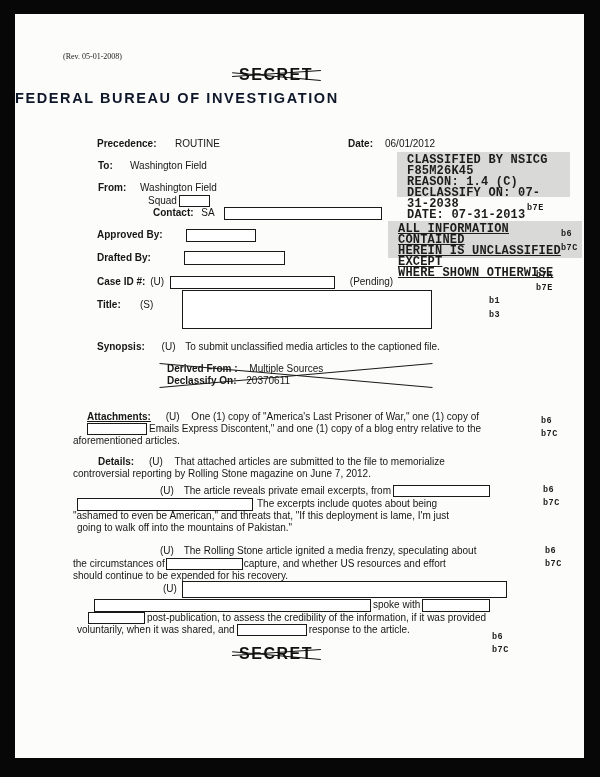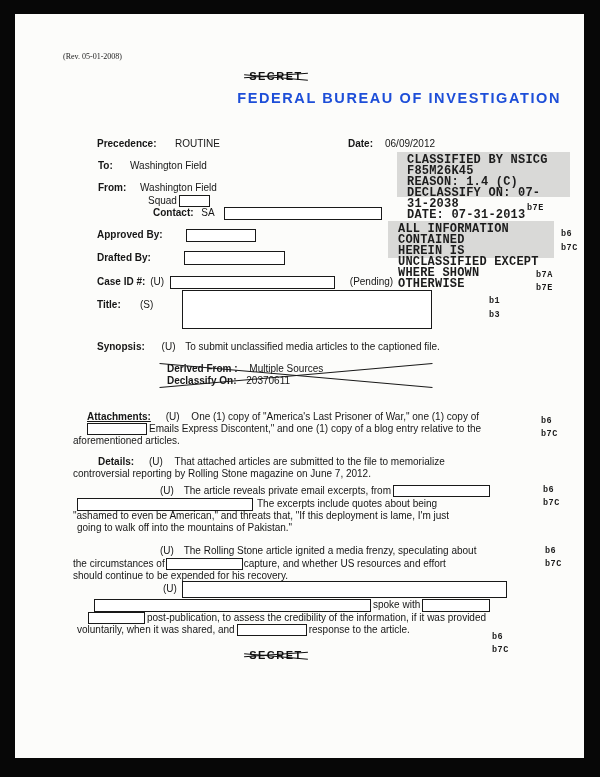--- a/index.html
+++ b/index.html
@@ -13,27 +13,27 @@
     position:absolute; left:15px; top:14px; width:569px; height:744px;
     background:#fcfcfa;
   }
   .abs { position:absolute; white-space:nowrap; }
   .t  { font-size:10px; line-height:12px; }
   .b  { font-weight:bold; }
   .u  { text-decoration:underline; }
   .line { position:absolute; white-space:nowrap; font-size:10px; line-height:13px; }
   .rev { font-family:"Liberation Serif", serif; font-size:8px; color:#222; }
   .fbi-title {
-    position:absolute; left:0; top:76px; width:522px; text-align:right;
-    font-weight:bold; font-size:14.5px; letter-spacing:1.6px; color:#1d4ed8;padding-left:24px;
+    position:absolute; left:0; top:76px; width:522px; text-align:left;
+    font-weight:bold; font-size:14.5px; letter-spacing:1.6px; color:#0f172a;
   }
   .sec-wrap { position:absolute; left:0; width:522px; text-align:center; }
   .struck {
     position:relative; display:inline-block;
-    font-weight:bold; font-size:11px; letter-spacing:1.5px; color:#111;
+    font-weight:bold; font-size:16px; letter-spacing:1.5px; color:#111;
   }
   .struck::before, .struck::after {
     content:""; position:absolute; left:-9%; width:120%;
     border-top:1.6px solid #111;
   }
   .struck::before { top:40%; transform:rotate(-4deg); }
   .struck::after  { top:58%; transform:rotate(5deg); }
   .rbox {
     display:inline-block; border:1.5px solid #191919; background:#fff;
     vertical-align:middle; box-sizing:border-box;
@@ -61,21 +61,21 @@
 
   <div class="sec-wrap" style="top:52px;">
     <span class="struck">SECRET</span>
   </div>
 
   <div class="fbi-title">FEDERAL BUREAU OF INVESTIGATION</div>
 
   <span class="abs t b" style="left:82px; top:124px;">Precedence:</span>
   <span class="abs t" style="left:160px; top:124px;">ROUTINE</span>
   <span class="abs t b" style="left:333px; top:124px;">Date:</span>
-  <span class="abs t" style="left:370px; top:124px;">06/09/2012</span>
+  <span class="abs t" style="left:370px; top:124px;">06/01/2012</span>
 
   <div class="stamp" style="left:382px; top:138px; width:173px; height:45px;">
     <div>CLASSIFIED BY NSICG F85M26K45</div>
     <div>REASON: 1.4 (C)</div>
     <div>DECLASSIFY ON: 07-31-2038</div>
     <div>DATE: 07-31-2013</div>
   </div>
   <span class="code" style="left:512px; top:189px;">b7E</span>
 
   <span class="abs t b" style="left:83px; top:146px;">To:</span>
@@ -94,21 +94,21 @@
 
   <div class="line" style="left:138px; top:192px;">
     <span class="b">Contact:</span>
     <span style="margin-left:5px;">SA</span><span class="rbox" style="width:158px; height:13px; margin-left:9px;"></span>
   </div>
 
   <div class="line" style="left:82px; top:237px;">
     <span class="b">Drafted By:</span><span class="rbox" style="width:101px; height:14px; margin-left:33px;"></span>
   </div>
 
-  <div class="stamp" style="left:373px; top:207px; width:166px; height:37px;">
+  <div class="stamp" style="left:373px; top:207px; width:194px; height:37px;text-decoration:underline;">
     <div>ALL INFORMATION CONTAINED</div>
     <div>HEREIN IS UNCLASSIFIED EXCEPT</div>
     <div>WHERE SHOWN OTHERWISE</div>
   </div>
   <span class="code" style="left:546px; top:215px;">b6</span>
   <span class="code" style="left:546px; top:229px;">b7C</span>
 
   <div class="line" style="left:82px; top:261px;">
     <span class="b">Case ID #:</span>
     <span style="margin-left:2px;">(U)</span><span class="rbox" style="width:165px; height:13px; margin-left:6px;"></span>

